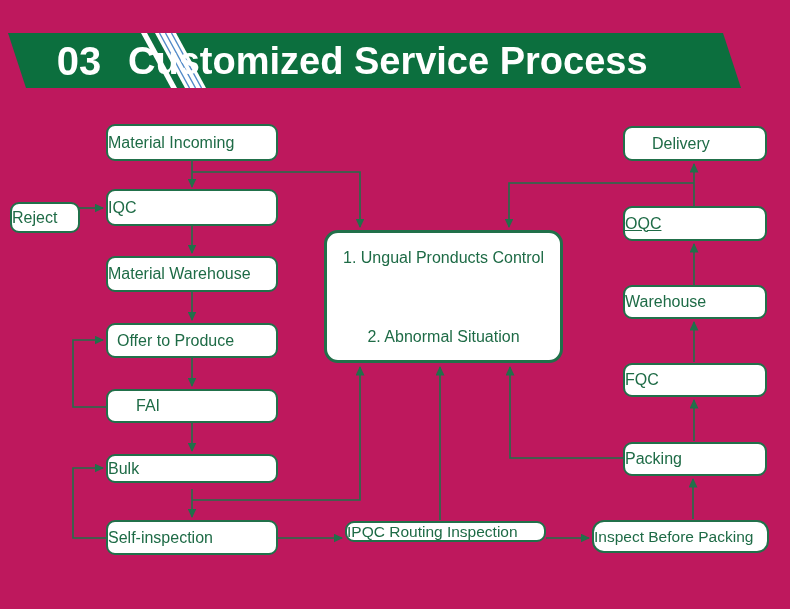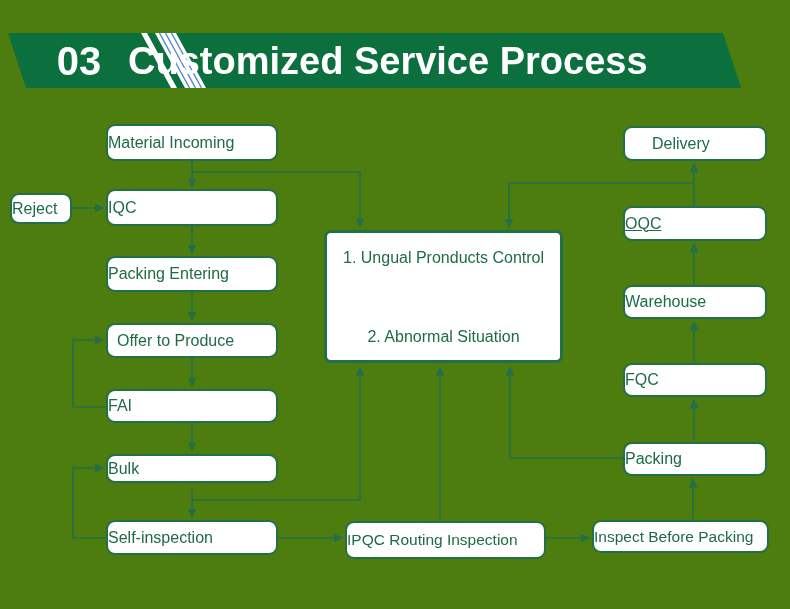--- a/index.html
+++ b/index.html
@@ -1,19 +1,19 @@
 <!DOCTYPE html>
 <html><head>
 <meta charset="utf-8">
 <style>
   html,body{margin:0;padding:0;background:#ffffff;}
   .stage{
     position:relative;
     width:790px;height:609px;
-    background:#4d7c0f;
+    background:#be185d;
     font-family:"Liberation Sans",sans-serif;
     overflow:hidden;
   }
   
   .banner-svg{position:absolute;left:0;top:0;width:790px;height:100px;}
   .banner-number{
     position:absolute;left:40px;top:37px;width:78px;
     text-align:center;color:#ffffff;
     font-size:40px;font-weight:bold;line-height:48px;
   }
@@ -24,21 +24,21 @@
   }
   
   .connectors{position:absolute;left:0;top:0;width:790px;height:609px;}
   .node{
     position:absolute;box-sizing:border-box;
     border:2.5px solid #21704a;border-radius:9px;
     background:#ffffff;color:#1e6b46;
     display:flex;align-items:center;justify-content:flex-start;
     font-size:16px;line-height:18px;white-space:nowrap;
   }
-  .node-big{border-radius:7px;border-width:3px;}
+  .node-big{border-radius:14px;border-width:3px;}
   .node-big .big-line1{position:absolute;left:0;right:0;top:16px;text-align:center;}
   .node-big .big-line2{position:absolute;left:0;right:0;bottom:14px;text-align:center;}
   .node-small-text{font-size:15.5px;}
 </style>
 </head>
 <body>
 
 <div class="stage">
 
   <svg class="banner-svg" viewBox="0 0 790 100">
@@ -89,58 +89,58 @@
       <path d="M694,362 V322" marker-end="url(#arrow)"></path>
       <path d="M694,285 V244" marker-end="url(#arrow)"></path>
       <path d="M694,206 V164" marker-end="url(#arrow)"></path>
     </g>
   </svg>
 
   <div class="node" style="left:106px;top:124px;width:172px;height:37px;">
     <span>Material Incoming</span>
   </div>
 
-  <div class="node" style="left:10px;top:193px;width:62px;height:31px;">
+  <div class="node" style="left:10px;top:202px;width:70px;height:31px;">
     <span>Reject</span>
   </div>
 
   <div class="node" style="left:106px;top:189px;width:172px;height:37px;">
     <span>IQC</span>
   </div>
 
   <div class="node" style="left:106px;top:256px;width:172px;height:36px;">
-    <span>Packing Entering</span>
+    <span>Material Warehouse</span>
   </div>
 
   <div class="node" style="left:106px;top:323px;width:172px;height:35px;padding-left:9px;">
     <span>Offer to Produce</span>
   </div>
 
-  <div class="node" style="left:106px;top:389px;width:172px;height:34px;">
+  <div class="node" style="left:106px;top:389px;width:172px;height:34px;padding-left:28px;">
     <span>FAI</span>
   </div>
 
   <div class="node" style="left:106px;top:454px;width:172px;height:29px;">
     <span>Bulk</span>
   </div>
 
   <div class="node" style="left:106px;top:520px;width:172px;height:35px;">
     <span>Self-inspection</span>
   </div>
 
   <div class="node node-big" style="left:324px;top:230px;width:239px;height:133px;">
     <span class="big-line1">1. Ungual Pronducts Control</span>
     <span class="big-line2">2. Abnormal Situation</span>
   </div>
 
-  <div class="node node-small-text" style="left:345px;top:521px;width:201px;height:38px;">
+  <div class="node node-small-text" style="left:345px;top:521px;width:201px;height:21px;">
     <span>IPQC Routing Inspection</span>
   </div>
 
-  <div class="node node-small-text" style="left:592px;top:520px;width:177px;height:33px;">
+  <div class="node node-small-text" style="left:592px;top:520px;width:177px;height:33px;border-radius:12px;">
     <span>Inspect Before Packing</span>
   </div>
 
   <div class="node" style="left:623px;top:442px;width:144px;height:34px;">
     <span>Packing</span>
   </div>
 
   <div class="node" style="left:623px;top:363px;width:144px;height:34px;">
     <span>FQC</span>
   </div>

